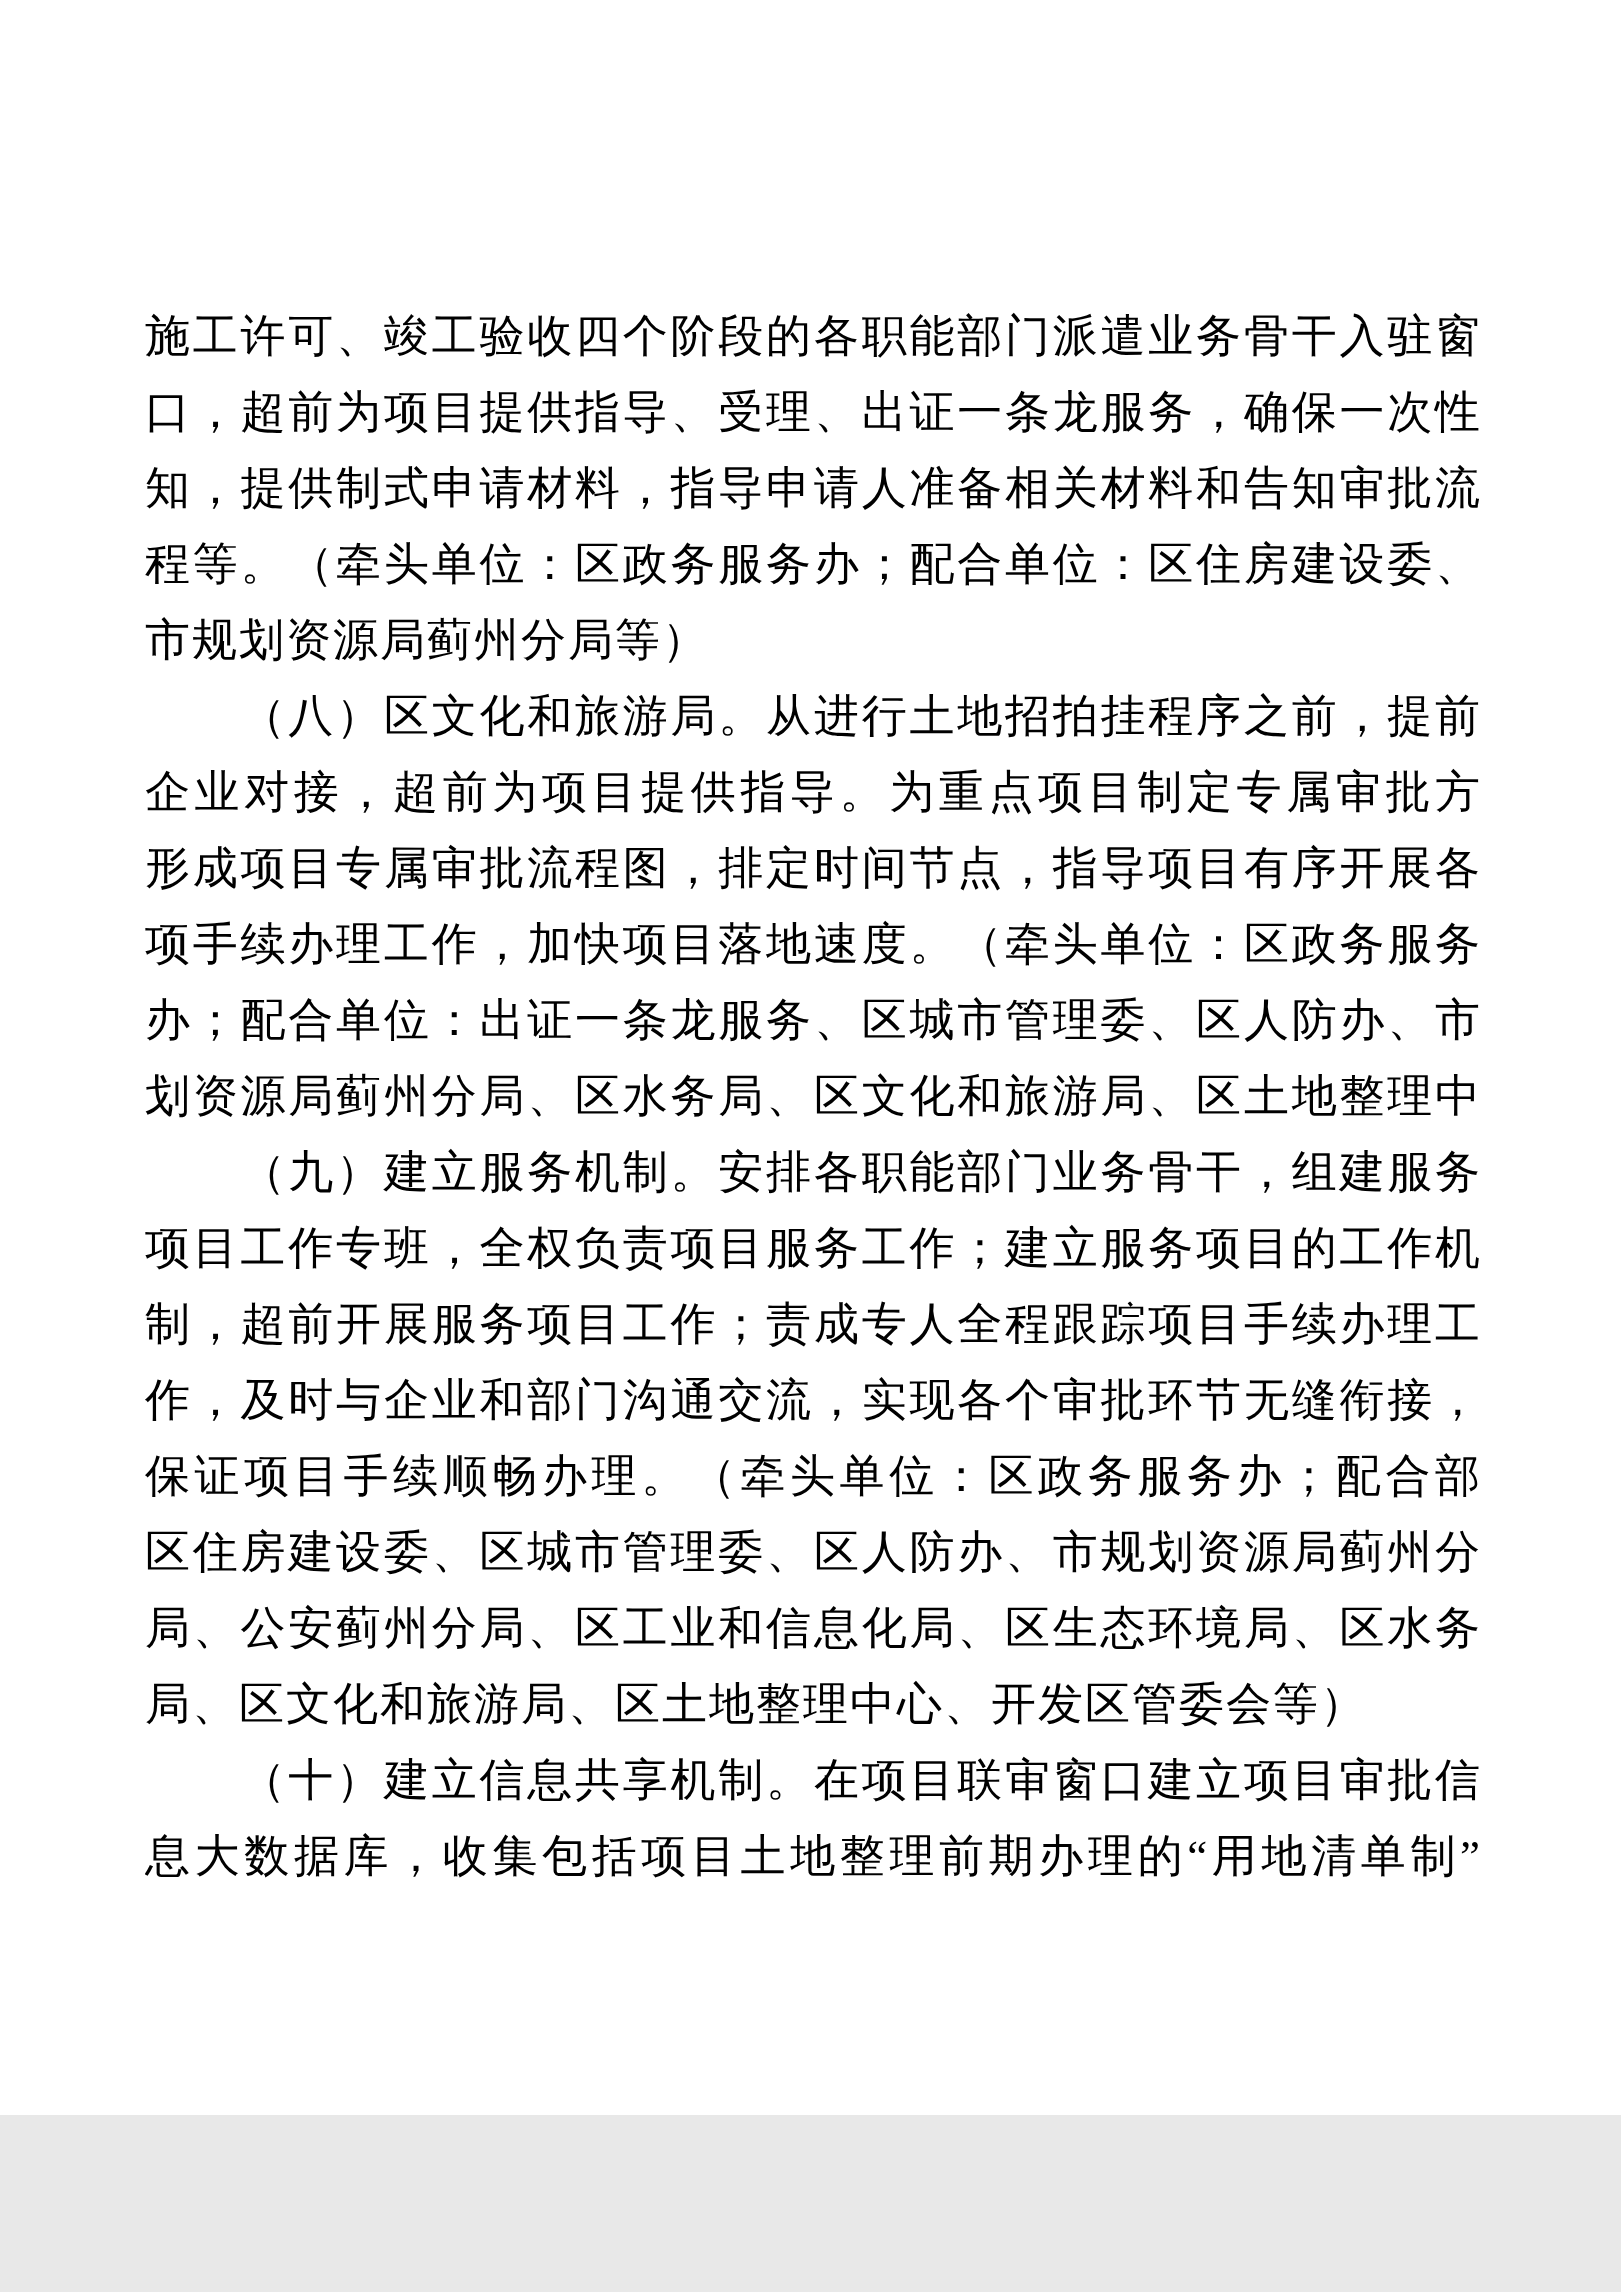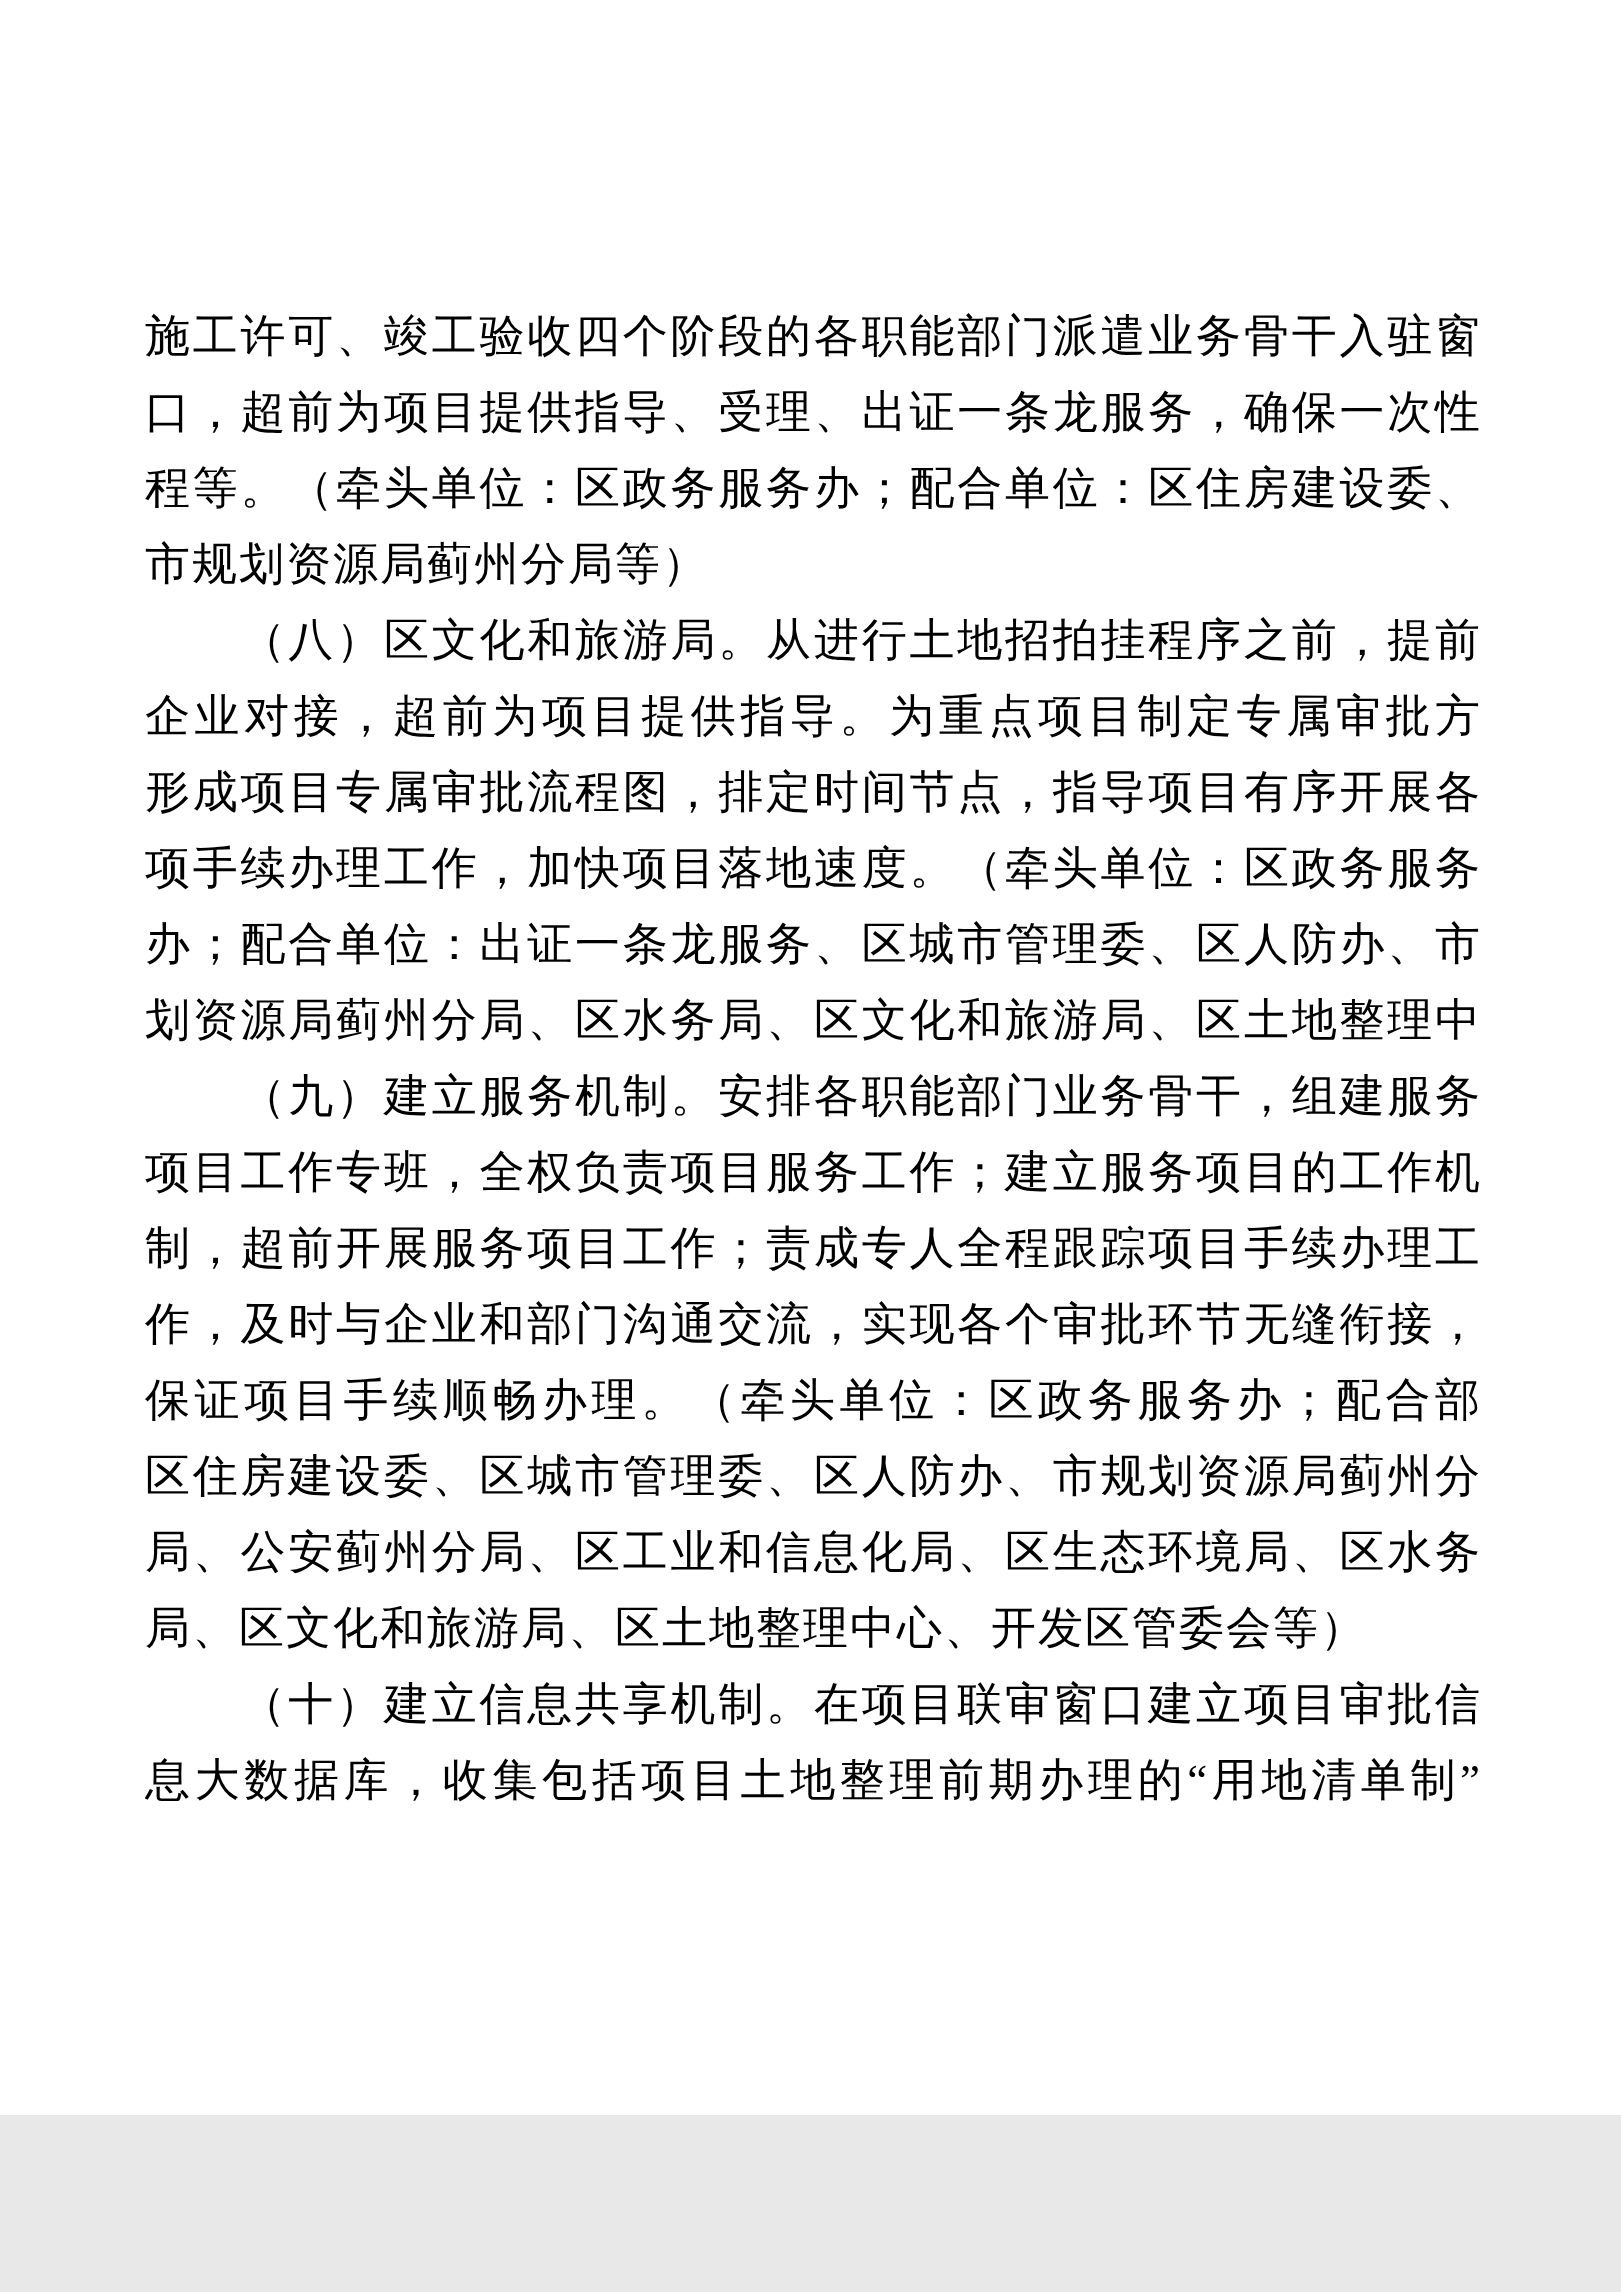--- a/index.html
+++ b/index.html
@@ -46,20 +46,21 @@
     font-family: "Liberation Serif", serif;
   }
 </style>
 </head>
 <body>
 
 <div class="page">
   <div class="text-block">
     <div class="doc-line">施工许可、竣工验收四个阶段的各职能部门派遣业务骨干入驻窗</div>
     <div class="doc-line">口，超前为项目提供指导、受理、出证一条龙服务，确保一次性告</div>
+    <div class="doc-line">知，提供制式申请材料，指导申请人准备相关材料和告知审批流</div>
     <div class="doc-line">程等。（牵头单位：区政务服务办；配合单位：区住房建设委、</div>
     <div class="doc-line para-end">市规划资源局蓟州分局等）</div>
     <div class="doc-line">　　（八）区文化和旅游局。从进行土地招拍挂程序之前，提前与</div>
     <div class="doc-line">企业对接，超前为项目提供指导。为重点项目制定专属审批方案，</div>
     <div class="doc-line">形成项目专属审批流程图，排定时间节点，指导项目有序开展各</div>
     <div class="doc-line">项手续办理工作，加快项目落地速度。（牵头单位：区政务服务</div>
     <div class="doc-line">办；配合单位：出证一条龙服务、区城市管理委、区人防办、市规</div>
     <div class="doc-line">划资源局蓟州分局、区水务局、区文化和旅游局、区土地整理中</div>
     <div class="doc-line">　　（九）建立服务机制。安排各职能部门业务骨干，组建服务</div>
     <div class="doc-line">项目工作专班，全权负责项目服务工作；建立服务项目的工作机</div>

